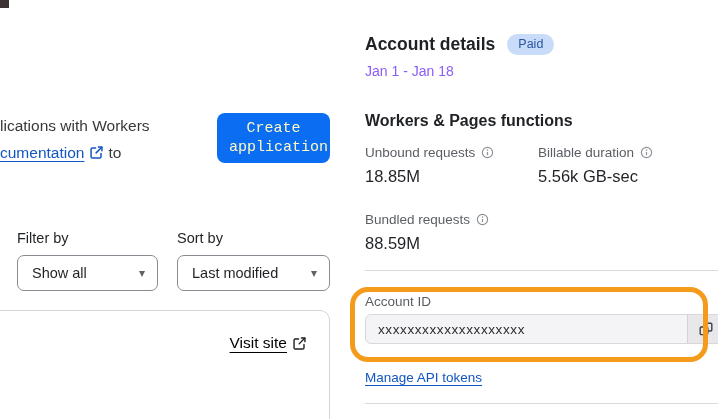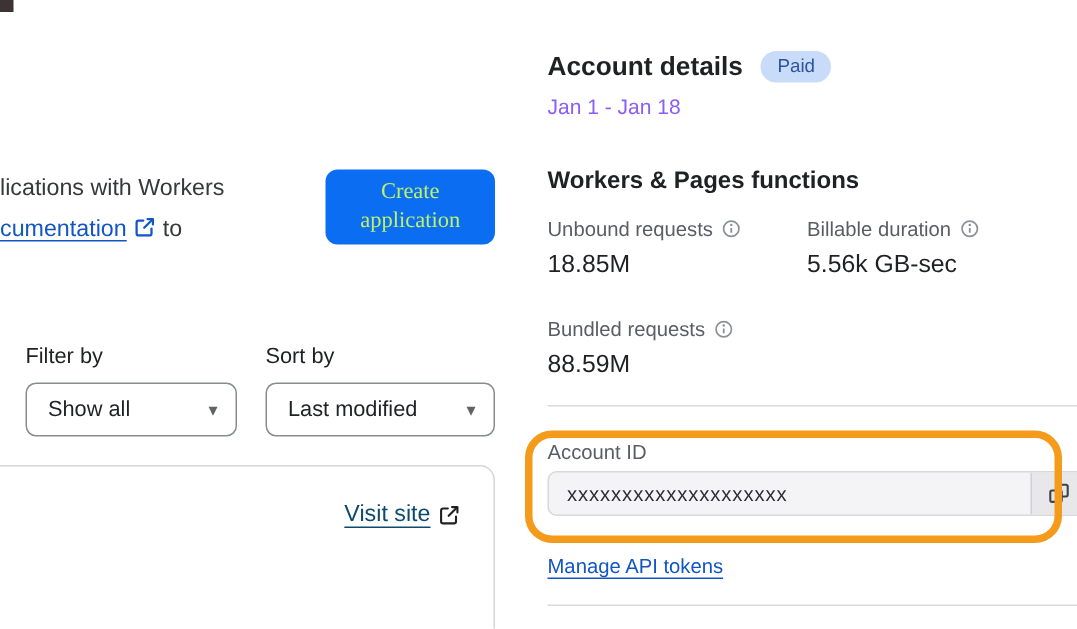--- a/index.html
+++ b/index.html
@@ -17,22 +17,22 @@
   
   .intro { left:0; top:112px; font-size:15.5px; line-height:27px; color:#36383b; white-space:nowrap; }
   .doc-link { color:#1256c4; text-decoration:underline; text-underline-offset:3px; cursor:pointer; }
   .ext-ic { display:inline-block; vertical-align:-2px; margin:0 4px 0 5px; }
   .ext-ic svg { display:block; }
   .blue-ic { color:#1256c4; }
   .dark-ic { color:#1f2023; }
 
   .create-btn {
     left:217px; top:113px; width:113px; height:50px;
-    background:#0b6df2; color:#bef264; border:none; border-radius:8px;
-    font-family:Liberation Serif, serif; font-size:15px; line-height:19px;
+    background:#0b6df2; color:#fef9c3; border:none; border-radius:8px;
+    font-family:Liberation Mono, monospace; font-size:15px; line-height:19px;
     padding:0 12px; text-align:center; cursor:pointer;
   }
 
   .field-label { font-size:14.5px; color:#1f2124; }
   .fl1 { left:17px;  top:230px; }
   .fl2 { left:177px; top:230px; }
 
   .select {
     top:255px; height:36px; background:#fff;
     border:1px solid #878c92; border-radius:7px;
@@ -44,21 +44,21 @@
   .caret { color:#5f6368; font-size:12px; line-height:1; }
 
   .project-card {
     left:-30px; top:310px; width:360px; height:140px;
     background:#fff; border:1px solid #d5d5d9; border-radius:10px;
   }
   .visit-site {
     position:absolute; right:18px; top:23px;
     display:flex; align-items:center; cursor:pointer; color:#1a1b1e;
   }
-  .vs-label { font-size:15.5px; text-decoration:underline; text-underline-offset:3.5px; color:#0c4a6e; }
+  .vs-label { font-size:15.5px; text-decoration:underline; text-underline-offset:3.5px; color:#000000; }
 
   
   .right-panel { left:365px; top:0; width:353px; height:419px; }
   .rp-header { position:absolute; left:0; top:34px; display:flex; align-items:center; gap:12px; }
   .rp-title { margin:0; font-size:17.5px; font-weight:700; color:#1f2124; }
   .badge {
     background:#c8dcfa; color:#2a549f; font-size:12.5px; font-weight:400;
     padding:3px 11px; border-radius:999px; line-height:1.2; white-space:nowrap;
   }
   .date-range { position:absolute; left:0; top:63px; font-size:14px; color:#8b5cf6; }

